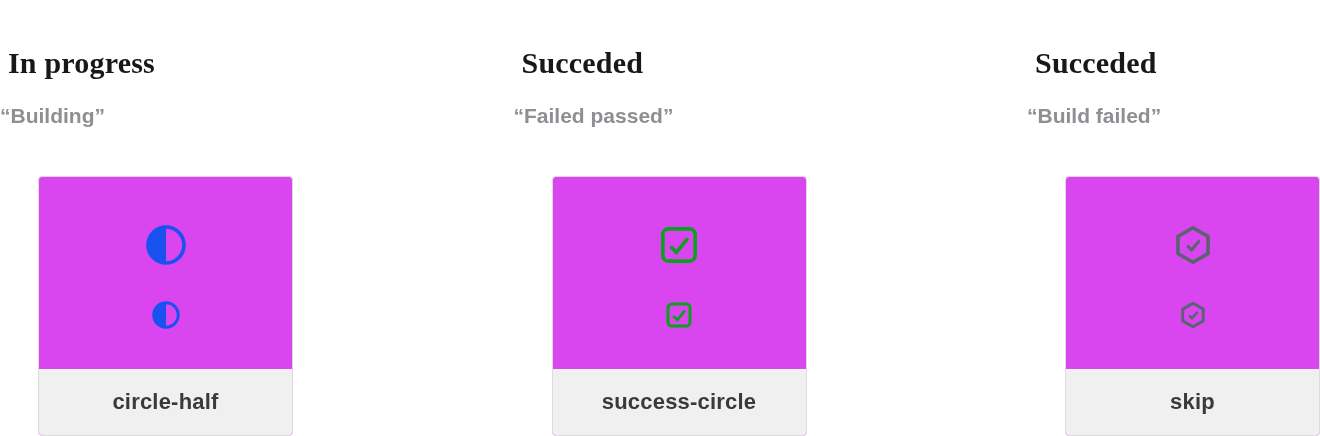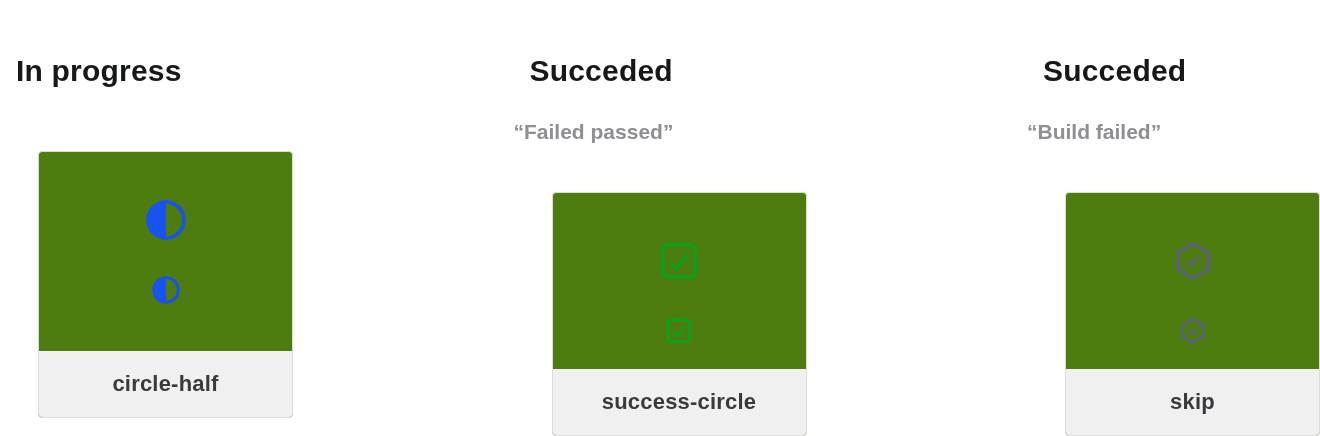--- a/index.html
+++ b/index.html
@@ -17,38 +17,39 @@
     display: flex;
     justify-content: space-between;
     padding-top: 38px;
   }
   .col {
     width: 293px;
     display: flex;
     flex-direction: column;
   }
   .col-title {
-    margin: 16px;
+    margin: 8px;
     font-size: 30px;
     font-weight: 800;
     letter-spacing: 0.2px;
     color: #17181a;
     line-height: 1.1;
+    font-family: Liberation Serif, serif;
   }
   .col-subtitle {
     margin: 16px 0 0 0;
     font-size: 21px;
     font-weight: 600;
     color: #8e8e93;
     line-height: 1.2;
   }
   .card {
     margin-top: 48px;
     height: 267px;
-    background: #4d7c0f;
+    background: #d946ef;
     border: 1px solid #dcdcde;
     border-radius: 4px;
     display: flex;
     flex-direction: column;
     overflow: hidden;
     margin-left: 38px;
   }
   .icons-area {
     flex: 1;
     display: flex;
@@ -72,20 +73,21 @@
     letter-spacing: 0.2px;
   }
 </style>
 </head>
 <body>
 
 <main class="gallery">
 
   <section class="col">
     <h2 class="col-title">In progress</h2>
+    <p class="col-subtitle">“Building”</p>
     <div class="card" style="color: rgb(26, 82, 240);">
       <div class="icons-area">
         <span class="ic lg">
           <svg viewBox="0 0 24 24" fill="none">
             <circle cx="12" cy="12" r="9.8" stroke="currentColor" stroke-width="2"></circle>
             <path d="M12 2.2 A9.8 9.8 0 0 0 12 21.8 Z" fill="currentColor"></path>
           </svg>
         </span>
         <span class="ic sm">
           <svg viewBox="0 0 24 24" fill="none">

